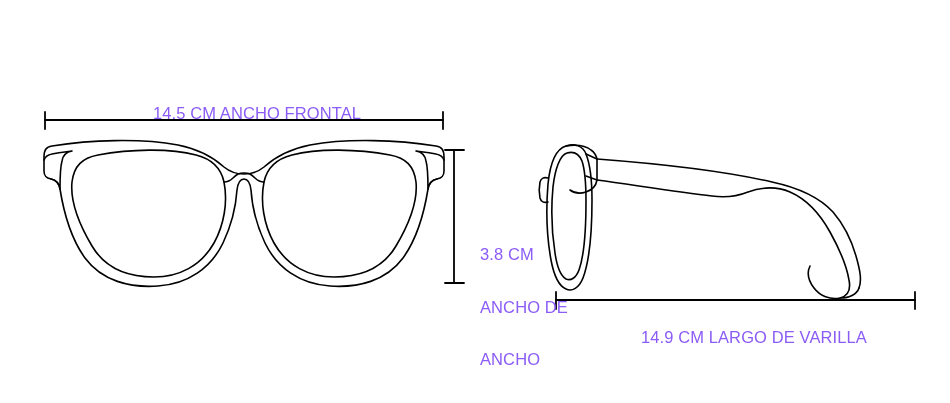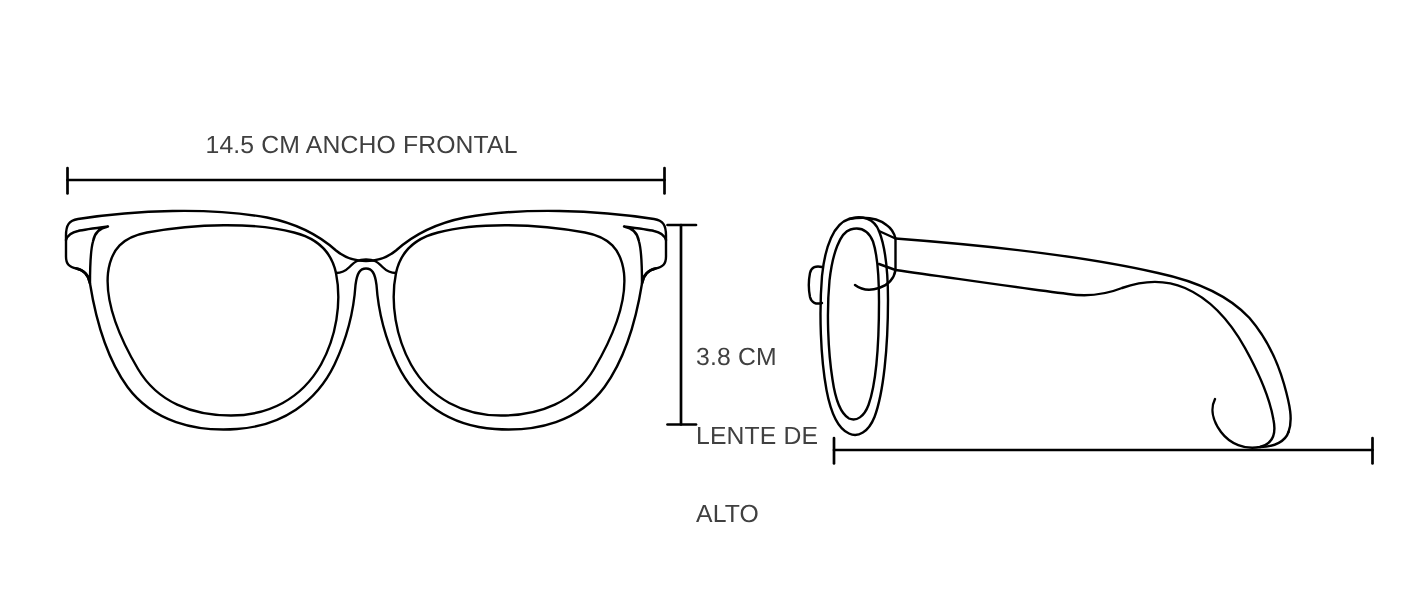--- a/index.html
+++ b/index.html
@@ -26,23 +26,23 @@
     left: 0;
     width: 950px;
     height: 403px;
   }
   .dim-label {
     position: absolute;
     font-family: "Liberation Sans", sans-serif;
     font-size: 16.5px;
     line-height: 17.5px;
     letter-spacing: 0.1px;
-    color: #404040;
+    color: #8b5cf6;
     white-space: pre;
-    margin: 0;
+    margin: 16px;
   }
   #label-front-width {
     left: 137px;
     top: 89px;
   }
   #label-lens-height {
     left: 464px;
     top: 195px;
   }
   #label-temple-length {
@@ -199,18 +199,19 @@
           <line x1="915" y1="292" x2="915" y2="309"></line>
         </g>
       </g>
     </g>
   </svg>
 
   <div class="dim-label" id="label-front-width">14.5 CM ANCHO FRONTAL</div>
 
   <div class="dim-label" id="label-lens-height">
     <span>3.8 CM</span>
-    <span>LENTE DE</span>
-    <span>ALTO</span>
+    <span>ANCHO DE</span>
+    <span>ANCHO</span>
   </div>
 
+  <div class="dim-label" id="label-temple-length">14.9 CM LARGO DE VARILLA</div>
 
 </div>
 
 </body></html>

